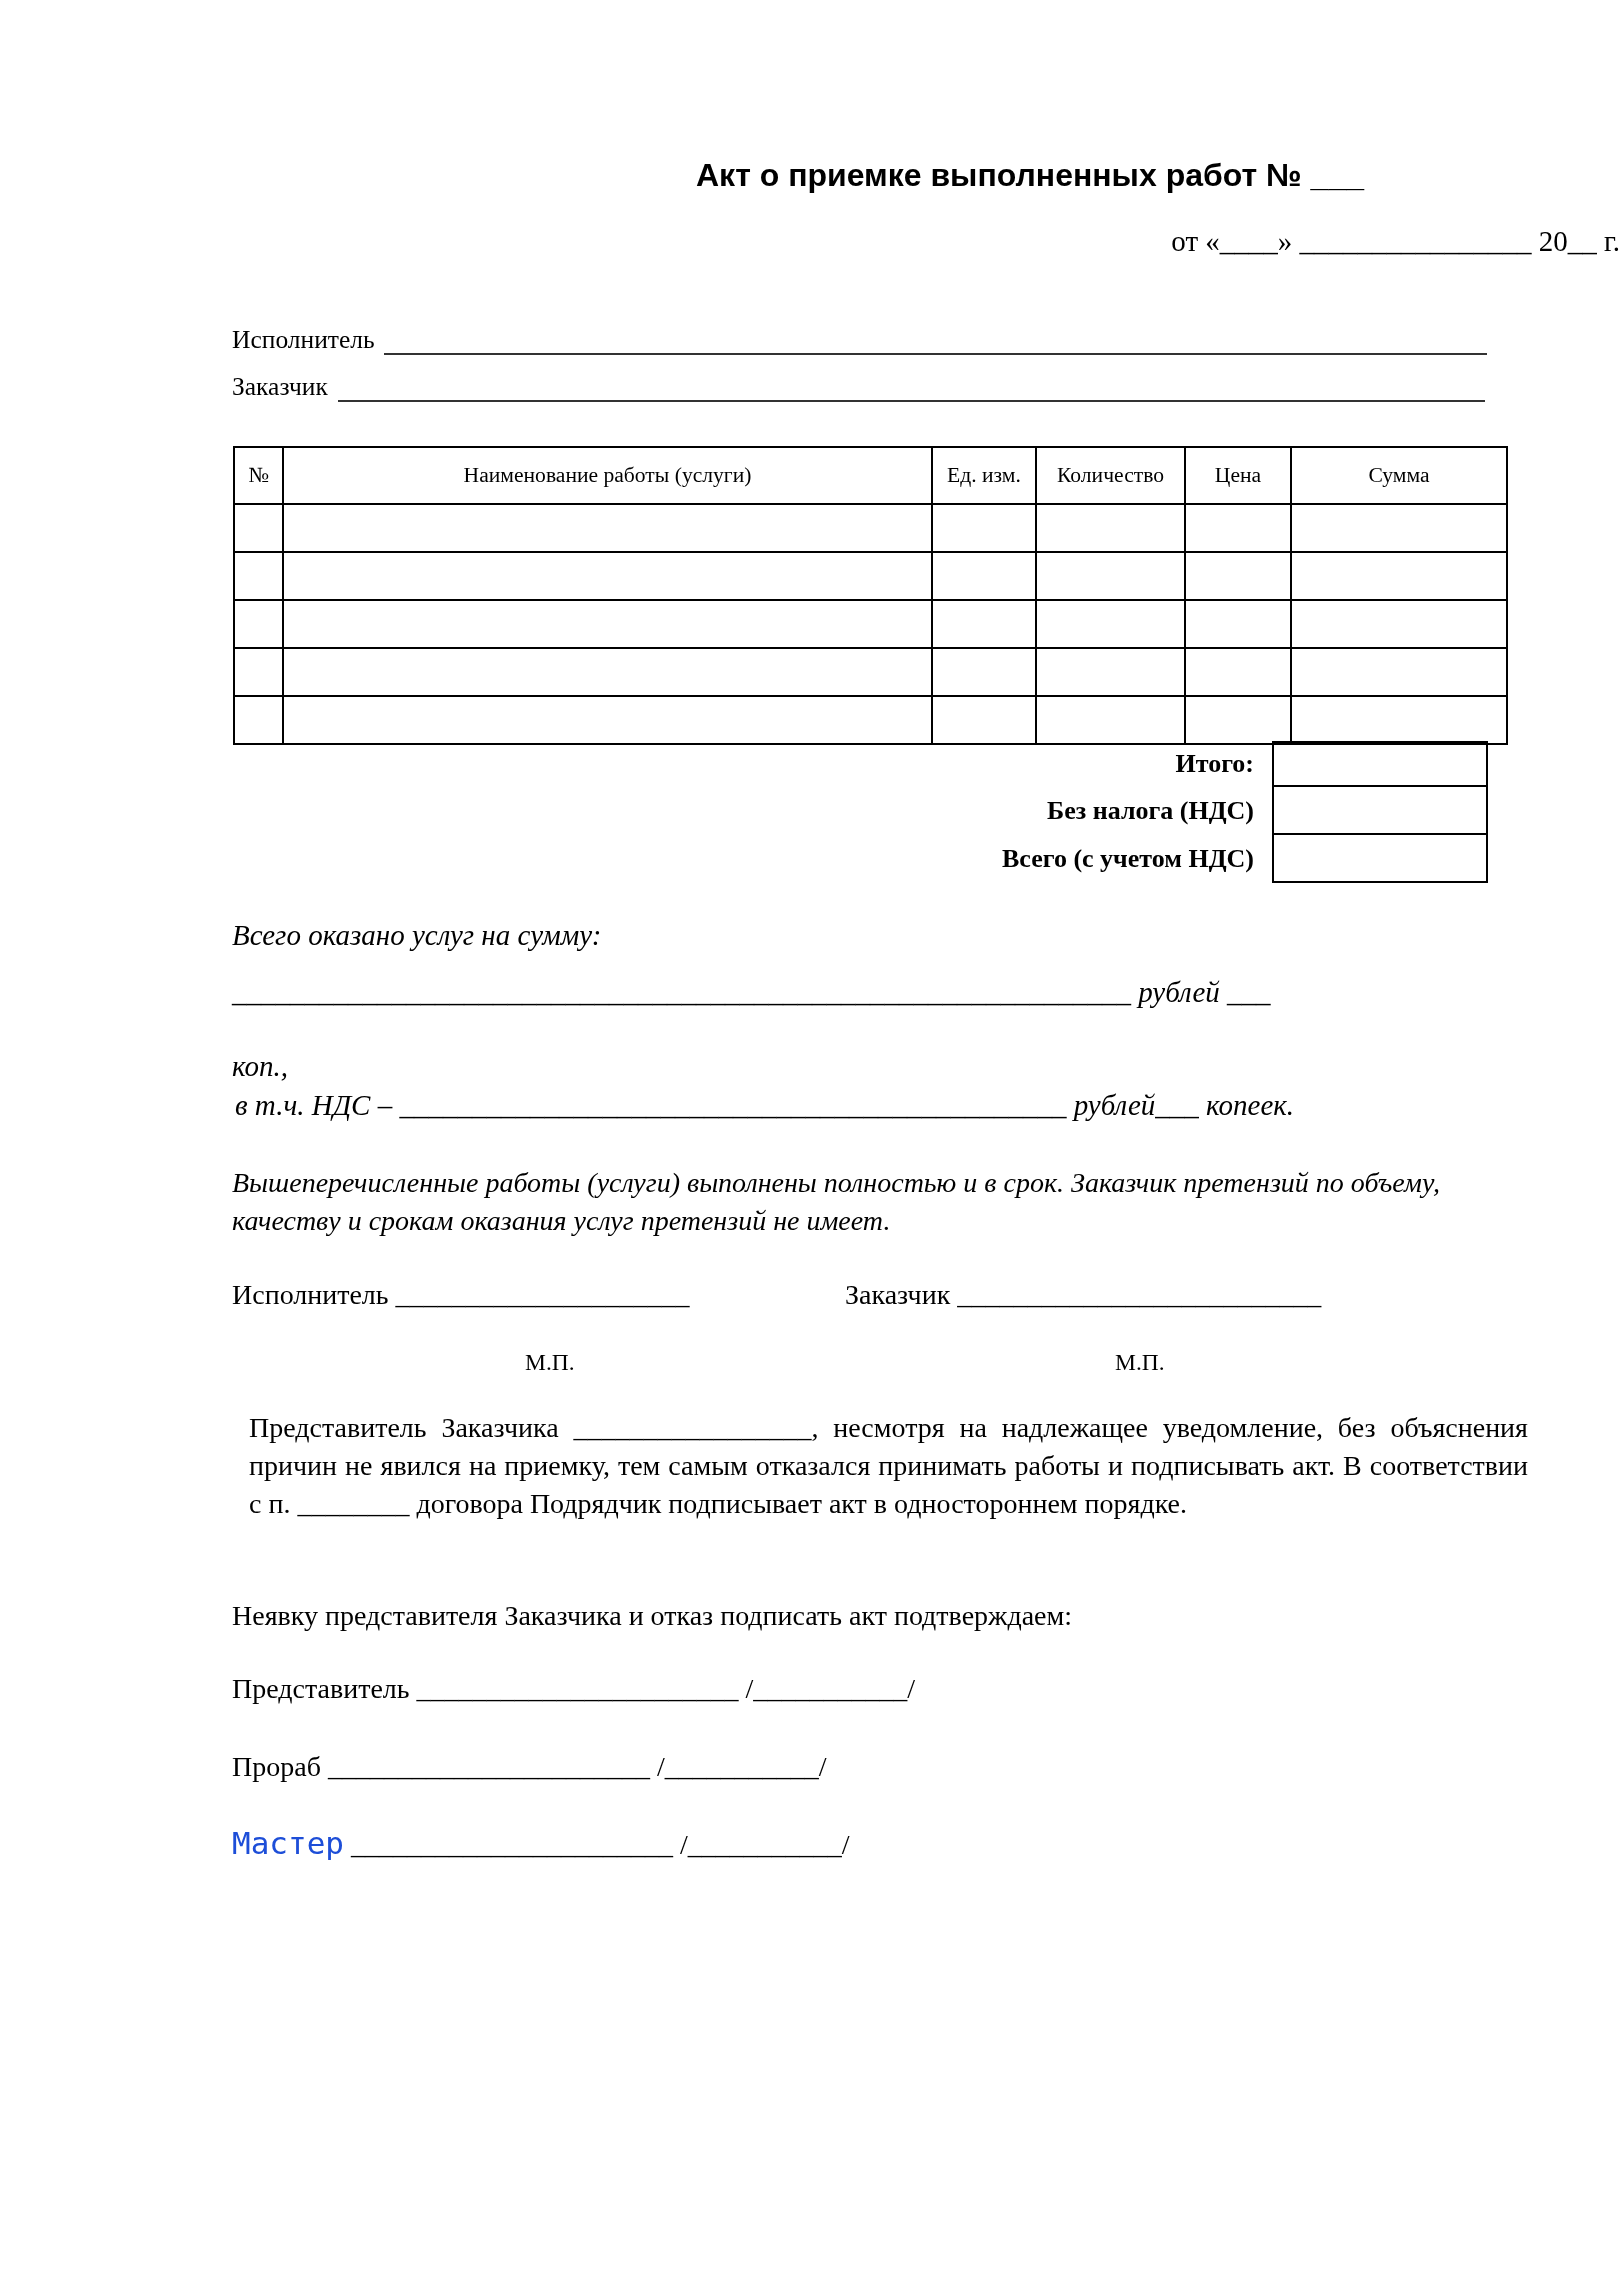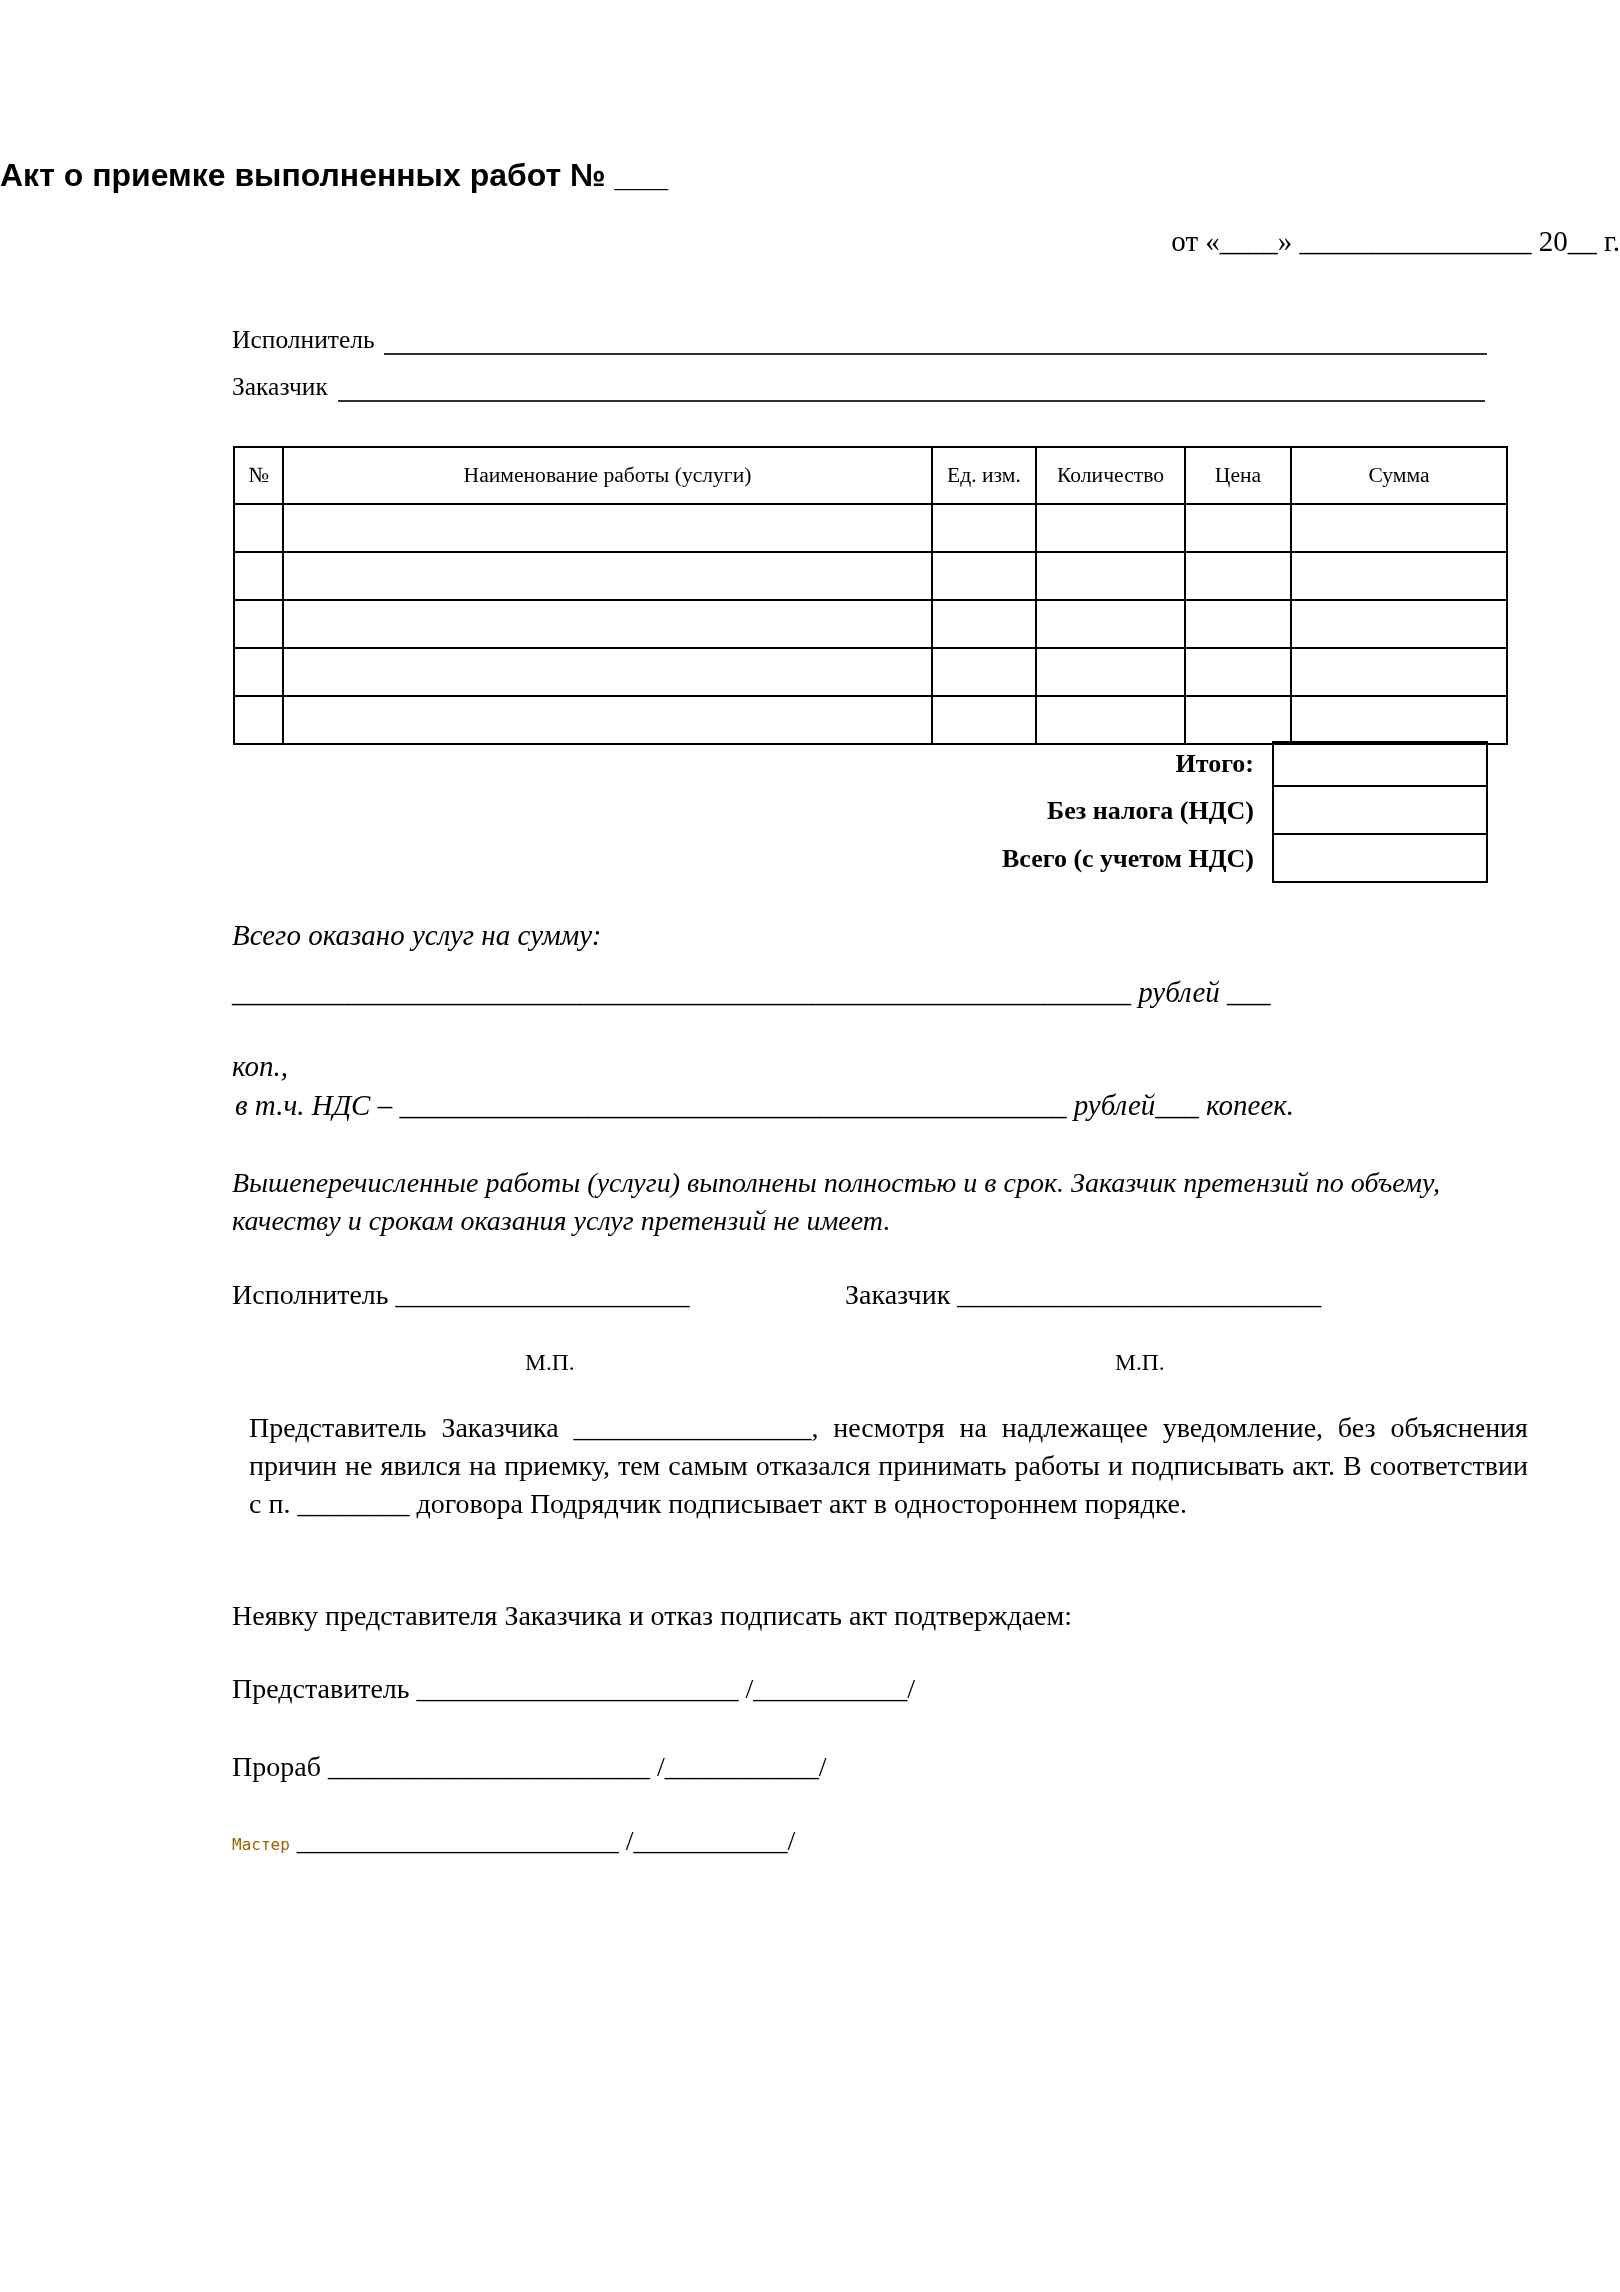--- a/index.html
+++ b/index.html
@@ -1,37 +1,37 @@
 <!DOCTYPE html>
 <html><head>
 <meta charset="utf-8">
 <style>
   html, body { margin: 0; padding: 0; background: #ffffff; }
   body { width: 1620px; height: 2293px; position: relative; overflow: hidden;
          font-family: "Liberation Serif", serif; color: #000; }
   .abs { position: absolute; white-space: nowrap; }
-  .title { left: 0; width: 1364px; top: 157px; text-align: left;
+  .title { left: 0; width: 1364px; top: 157px; text-align: right;
            font-family: "Liberation Sans", sans-serif; font-weight: bold; font-size: 32px; }
   .date { left: 0; width: 1620px; top: 225px; text-align: right; font-size: 29px; }
   .party { left: 232px; font-size: 25.5px; display: flex; align-items: flex-end; }
   .party .line { border-bottom: 2px solid #333; height: 23.5px; margin-left: 9.8px; }
   table.items { position: absolute; left: 233px; top: 446px; border-collapse: collapse;
                 font-size: 21.6px; }
   table.items td, table.items th { border: 2px solid #000; padding: 0; text-align: center; font-weight: normal; }
   table.items th { height: 55px; }
   table.items td { height: 46px; }
   .totals { position: absolute; left: 233px; top: 741px; }
   .tot-row { position: absolute; left: 0; display: flex; align-items: center; }
   .tot-label { width: 1039px; text-align: right; font-weight: bold; font-size: 26px; padding-right: 18px; box-sizing: border-box; }
   .tot-box { width: 216px; height: 46px; border: 2px solid #000; box-sizing: border-box; }
   .it { font-style: italic; font-size: 29px; }
   .para { font-size: 28px; }
   .justify { left: 232px; width: 1279px; white-space: normal; text-align: justify; text-align-last: left; line-height: 38px; font-size: 28px; }
   .mp { font-size: 23.5px; }
-  .master { font-family: "DejaVu Sans Mono", monospace; font-size: 16px; color: #a16207; }
+  .master { font-family: "DejaVu Sans Mono", monospace; font-size: 31px; color: #1d4ed8; }
 </style>
 </head>
 <body>
 
 <div class="abs title">Акт о приемке выполненных работ № ___</div>
 <div class="abs date">от «____» ________________ 20__ г.</div>
 
 <div class="abs party" style="top:325px;">
   <span>Исполнитель</span>
   <span class="line" style="width:1103px;"></span>

